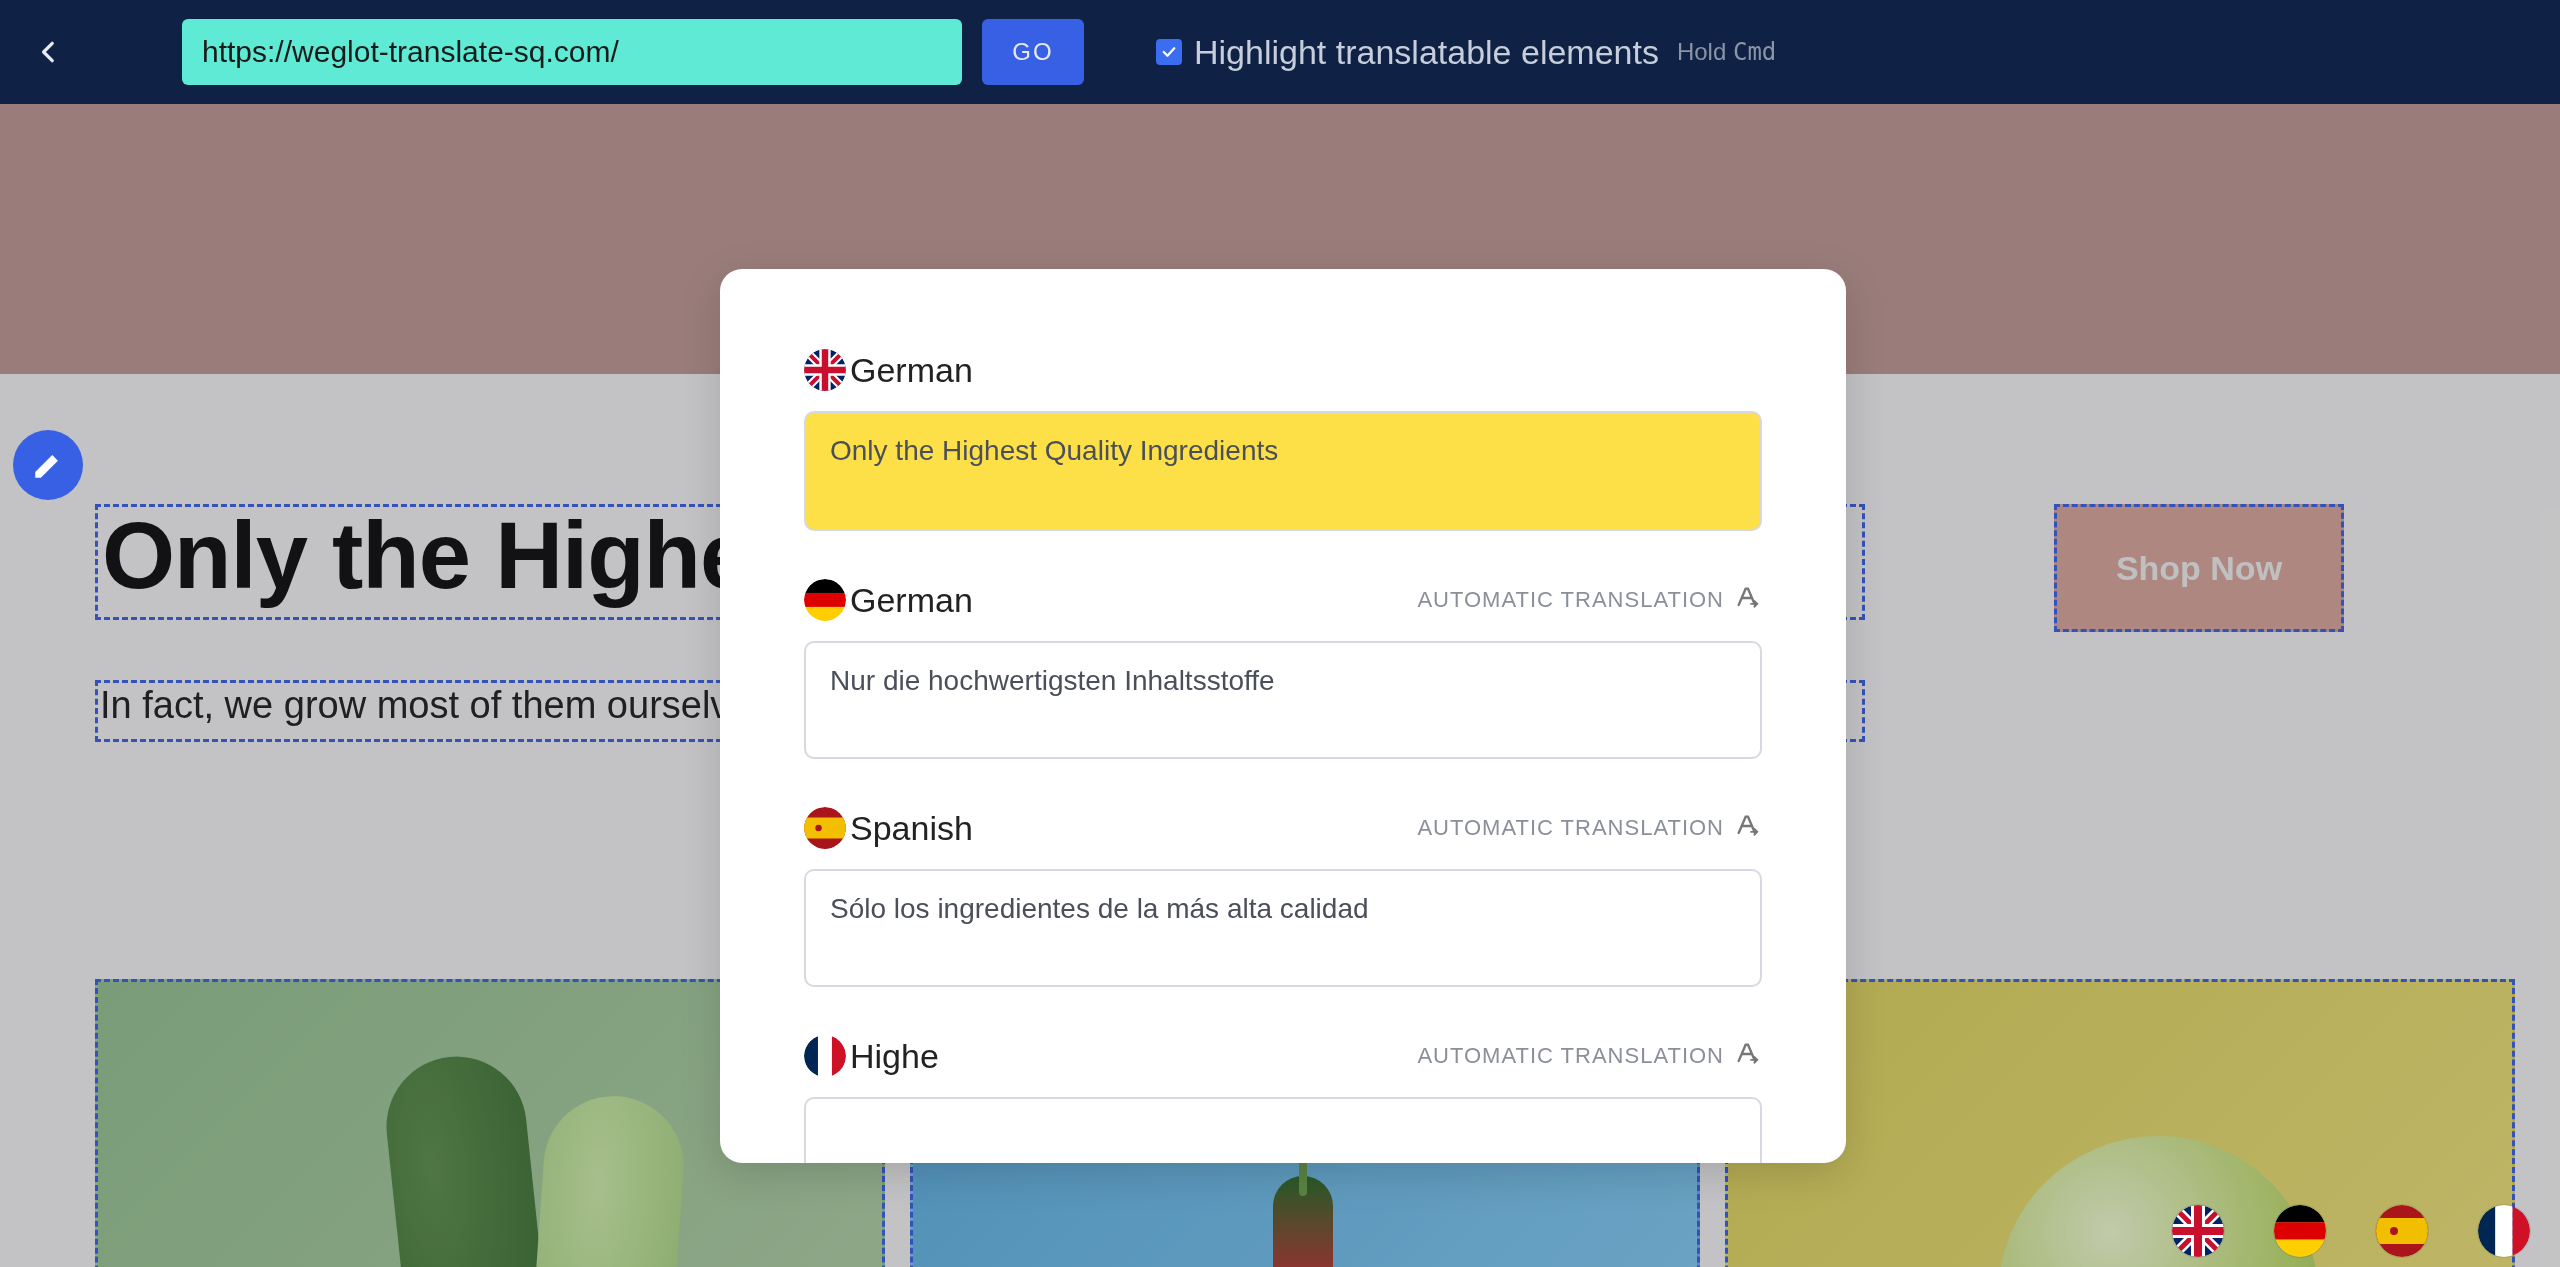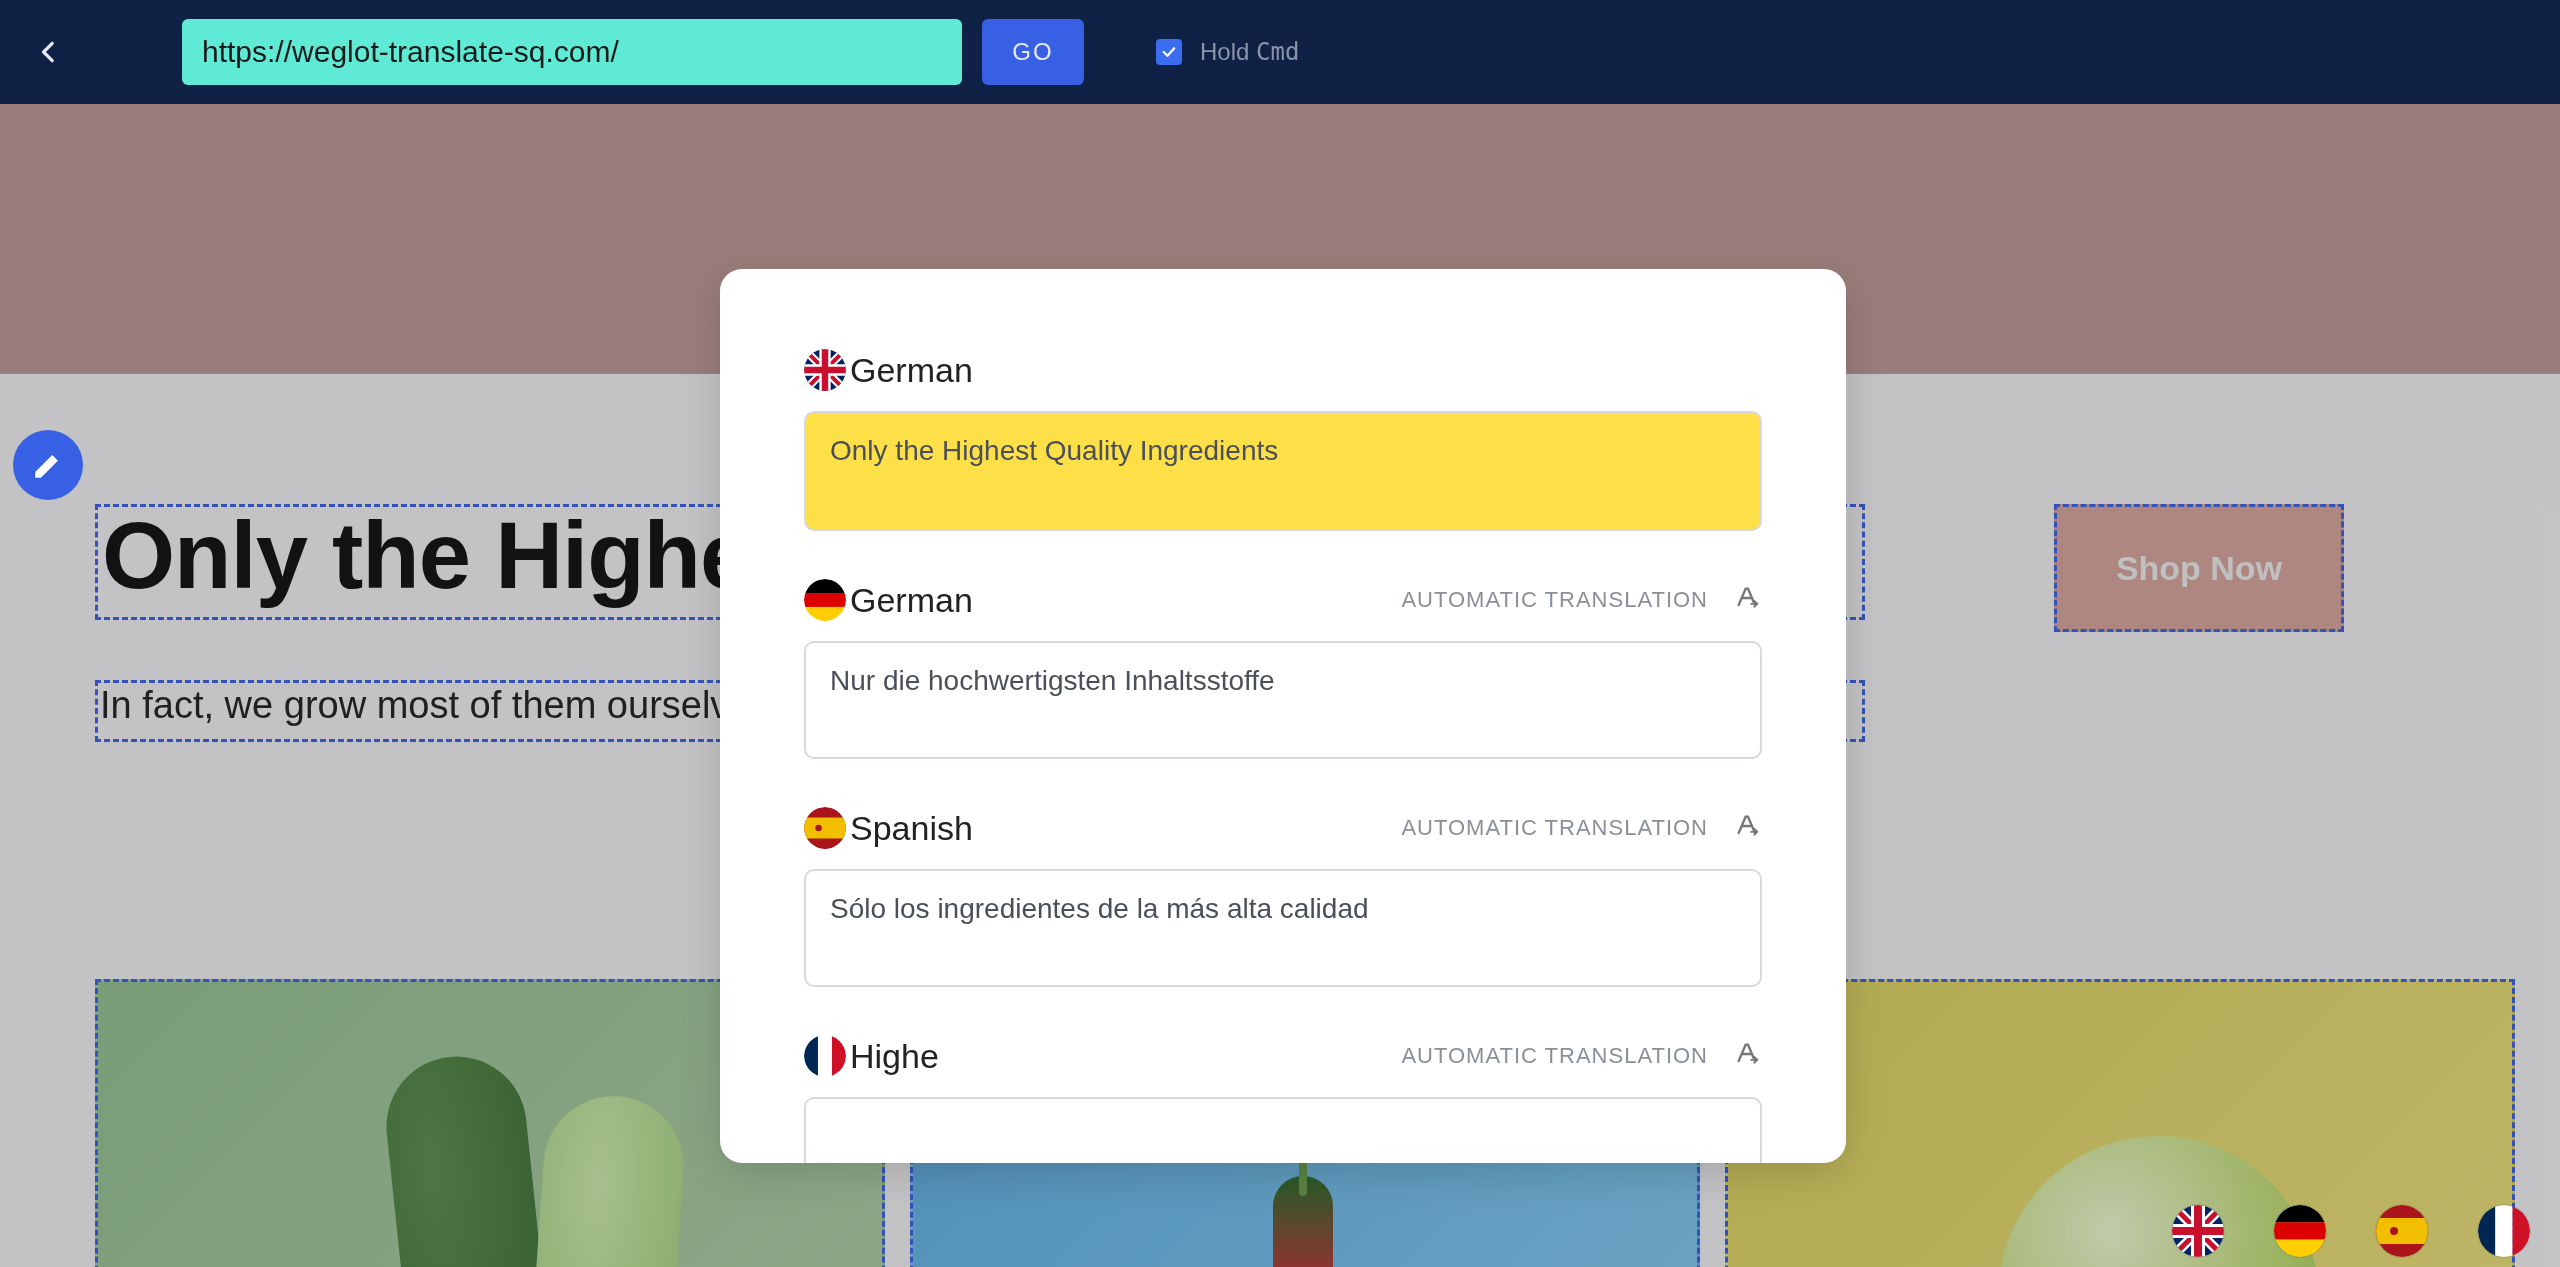--- a/index.html
+++ b/index.html
@@ -266,21 +266,21 @@
     position: relative;
     flex-shrink: 0;
   }
   .lang-name {
     font-size: 34px;
     color: #222;
   }
   .auto-wrap {
     display: flex;
     align-items: center;
-    gap: 26px;
+    gap: 10px;
   }
   .auto-label {
     font-size: 22px;
     letter-spacing: 1px;
     color: #8a8f99;
   }
   .auto-icon svg { width: 28px; height: 28px; }
   .trans-box {
     width: 100%;
     min-height: 118px;
@@ -349,20 +349,21 @@
     </svg>
   </div>
   <input class="url-input" type="text" value="https://weglot-translate-sq.com/" style="">
   <button class="go-btn">GO</button>
   <div class="highlight-wrap">
     <div class="checkbox">
       <svg viewBox="0 0 24 24">
         <path d="M5 12 L10 17 L19 7" stroke="#fff" stroke-width="3" fill="none" stroke-linecap="round" stroke-linejoin="round"></path>
       </svg>
     </div>
+    <span class="highlight-label">Highlight translatable elements</span>
     <span class="hold-hint">
       <span>Hold </span><span class="cmd">Cmd</span>
     </span>
   </div>
 </div>
 
 <div class="page">
   <div class="hero-band"></div>
 
   <div class="headline-text">Only the Highe</div>

